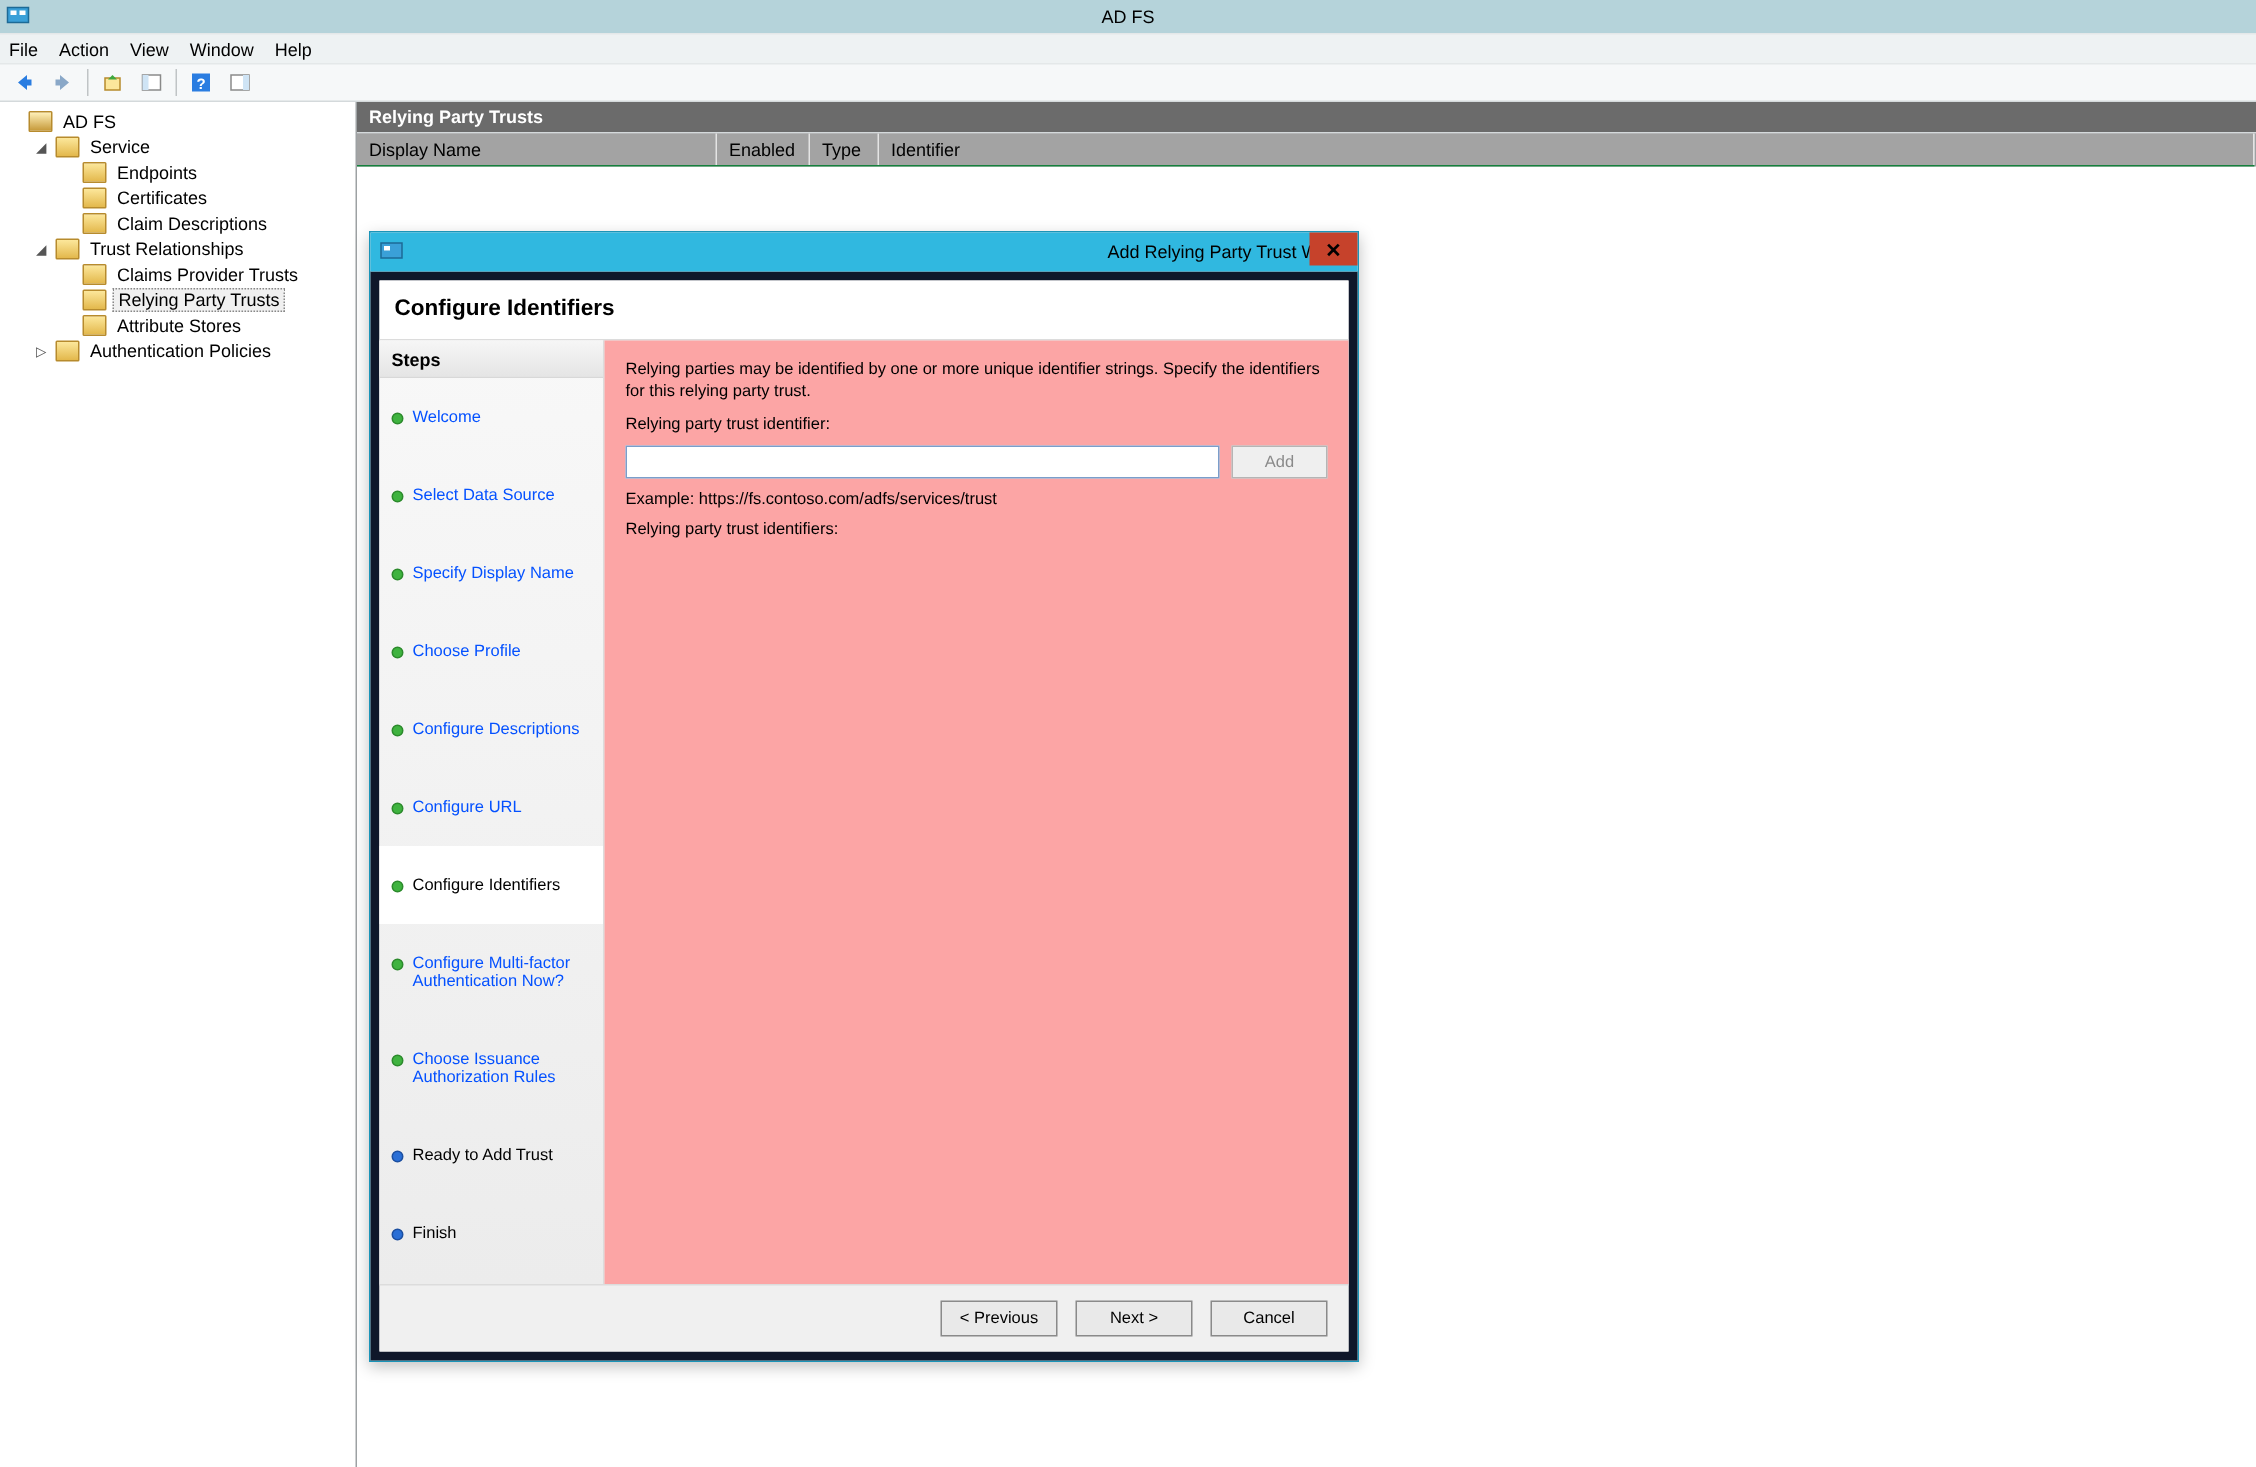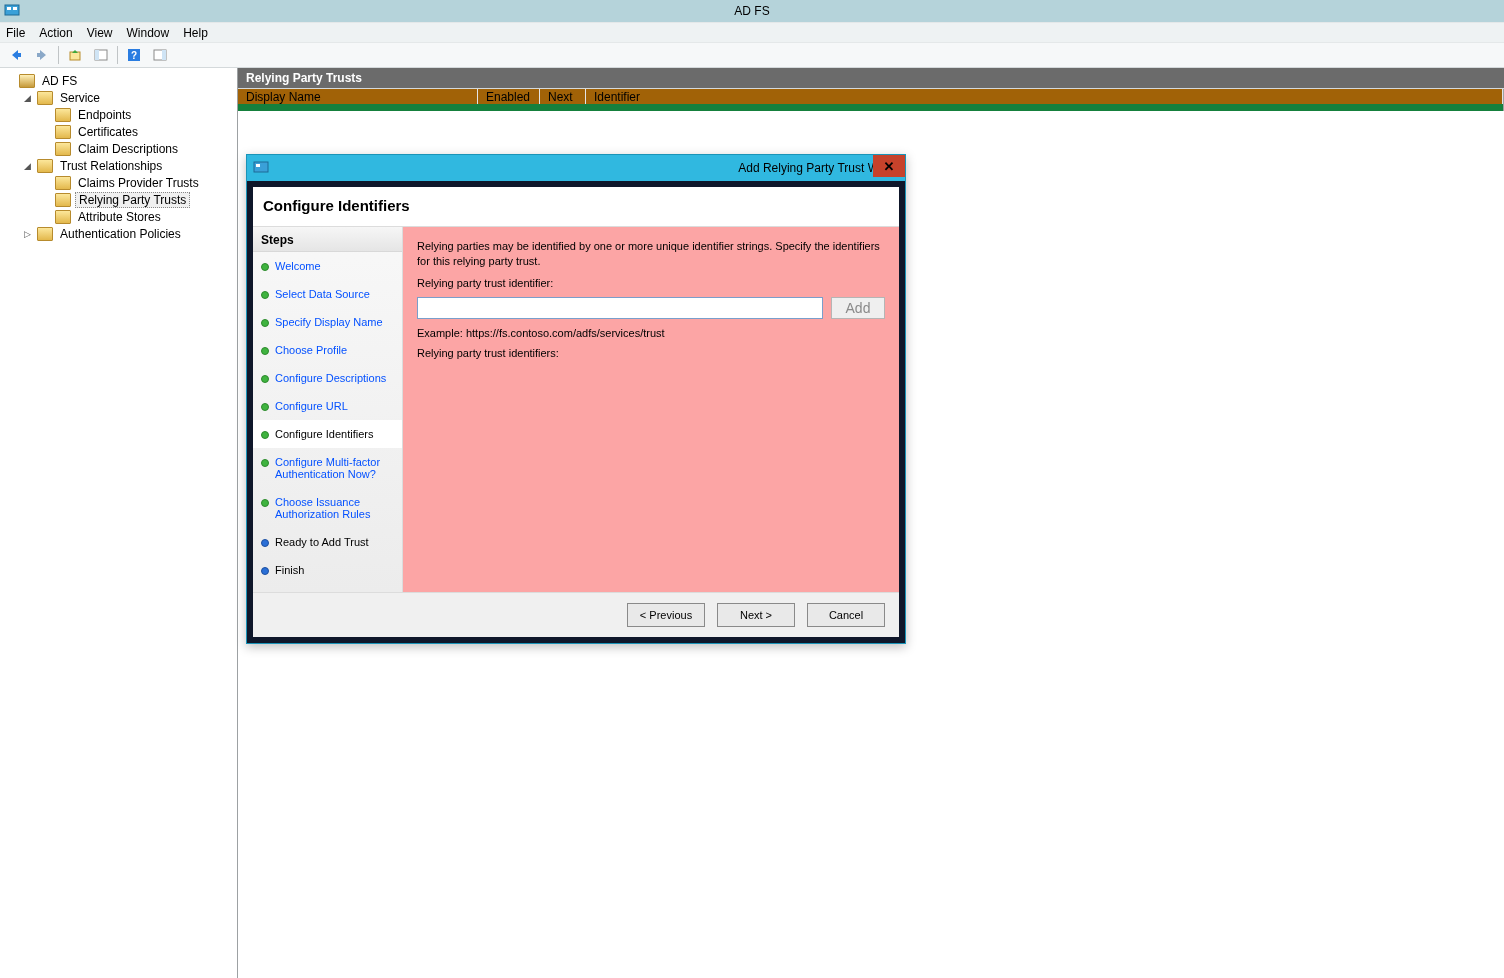--- a/index.html
+++ b/index.html
@@ -27,54 +27,54 @@
 .tree-row .tw { width:11px; text-align:center; color:#555; font-size:9px; cursor:pointer; user-select:none; }
 .tree-row .folder { width:16px; height:14px; background:linear-gradient(#fce79b,#e3b84c); border:1px solid #b78b2d; border-radius:1px; position:relative; }
 .tree-row .folder.root { background:linear-gradient(#fff0b8,#c69a3a); }
 .tree-row .label { padding:0 3px; }
 .tree-row.selected .label { border:1px dotted #888; background:#f0f0f0; }
 .tree .children { padding-left:18px; }
 
 
 .content-header { height:21px; background:#6b6b6b; color:#fff; display:flex; align-items:center; padding:0 8px; font-weight:600; border-bottom:1px solid #d4d9db;}
 .content-list { border-right:1px solid #9da1a3; }
-.list-header { display:flex; background:#a16207; border-bottom:7px solid #15803d; height:22px; }
+.list-header { display:flex; background:#a3a3a3; border-bottom:1px solid #15803d; height:22px; }
 .list-header .col { padding:0 8px; border-right:1px solid #e4e4e4; height:100%; display:flex; align-items:center; font-weight:400; }
 .list-row { display:flex; height:18px; align-items:center; background:#f3f3f3; }
 .list-row .col { padding:0 8px; }
 
 .col-name{ width:240px;}
 .col-enabled{width:62px;}
 .col-type{width:46px;}
 .col-ident{flex:1;}
 
 
 .wizard { position:absolute; left:8px; top:86px; width:660px; border:1px solid #1a94b8; background:#fff; box-shadow:0 3px 10px rgba(0,0,0,.25); }
 .wiz-border { border:6px solid #0f172a; }
 .wiz-title { height:26px; background:#30b8e0; display:flex; align-items:center; justify-content:flex-end; position:relative; color:#000; }
 .wiz-title .icon { position:absolute; left:6px; top:4px; width:16px; height:16px; }
 .wiz-close { position:absolute; right:0; top:0; width:32px; height:22px; background:#c6422b; color:#000; display:flex; align-items:center; justify-content:center; font-weight:bold; font-size:13px; }
 .wiz-heading { padding:10px 10px 12px; font-size:15px; font-weight:600; background:#fff; }
 .wiz-body { display:flex; background:#f0f0f0; border-top:1px solid #dcdcdc; }
 .wiz-steps { width:150px; background:linear-gradient(#f8f8f8,#ececec); border-right:1px solid #dcdcdc; padding-bottom:8px;}
 .wiz-steps .steps-title { font-weight:600; padding:6px 8px 4px; background:linear-gradient(#f6f6f6,#e5e5e5); border-bottom:1px solid #d8d8d8;}
-.step { display:flex; align-items:flex-start; gap:6px; padding:8px 8px; font-size:11px; }
+.step { display:flex; align-items:flex-start; gap:6px; padding:20px 8px; font-size:11px; }
 .step .bullet { width:8px; height:8px; border-radius:50%; margin-top:3px; flex-shrink:0; }
 .step.green .bullet { background:#3fb33f; border:1px solid #2c8a2c;}
 .step.blue .bullet { background:#2a6fd6; border:1px solid #1c4fa0;}
 .step.current { background:#fff; }
 .step.current span.text { color:#000; }
 .step span.text { color:#0451ff; }
 .step.plain span.text { color:#000; }
 
 .wiz-right { flex:1; padding:12px 14px 14px; background:#fca5a5; display:flex; flex-direction:column; gap:8px; }
 .wiz-right .desc { font-size:11px; line-height:1.35; }
 .field-row { display:flex; gap:8px; align-items:center; }
 .field-row input[type=text] { flex:1; height:22px; border:1px solid #7a9ecb; background:#fff; padding:0 4px; font-size:12px; }
-.btn-std { width:54px; height:22px; background:#e9e9e9; border:1px solid #8a8a8a; font-size:14px; }
+.btn-std { width:64px; height:22px; background:#e9e9e9; border:1px solid #8a8a8a; font-size:11px; }
 .btn-std:disabled { color:#8a8a8a; background:#efefef; border-color:#b5b5b5;}
 .example { font-size:11px; }
 .listbox { height:280px; border:1px solid #828282; background:#fff; overflow:auto; }
 .listbox .item { background:#2a7de1; color:#fff; padding:1px 4px; font-size:11px; }
 .wiz-footer { display:flex; justify-content:flex-end; gap:12px; padding:10px 14px; background:#f0f0f0; border-top:1px solid #dcdcdc;}
 .wiz-footer button { width:78px; height:24px; background:#e9e9e9; border:1px solid #8a8a8a; font-size:11px; }
 
 
 .svg-icon { width:16px; height:16px; }
 </style>
@@ -201,21 +201,21 @@
       </div>
     </div>
   </div>
 
   <div class="content-pane">
     <div class="content-header">Relying Party Trusts</div>
     <div class="content-list">
       <div class="list-header">
         <div class="col col-name">Display Name</div>
         <div class="col col-enabled">Enabled</div>
-        <div class="col col-type">Next</div>
+        <div class="col col-type">Type</div>
         <div class="col col-ident">Identifier</div>
       </div>
     </div>
 
     <div class="wizard">
       <div class="wiz-title">
         <span class="icon">
           <svg class="svg-icon" viewBox="0 0 16 16">
               <rect x="1" y="3" width="14" height="10" fill="#3aa0d8" stroke="#1c6a96"></rect>
               <rect x="3" y="5" width="4" height="3" fill="#fff"></rect>

